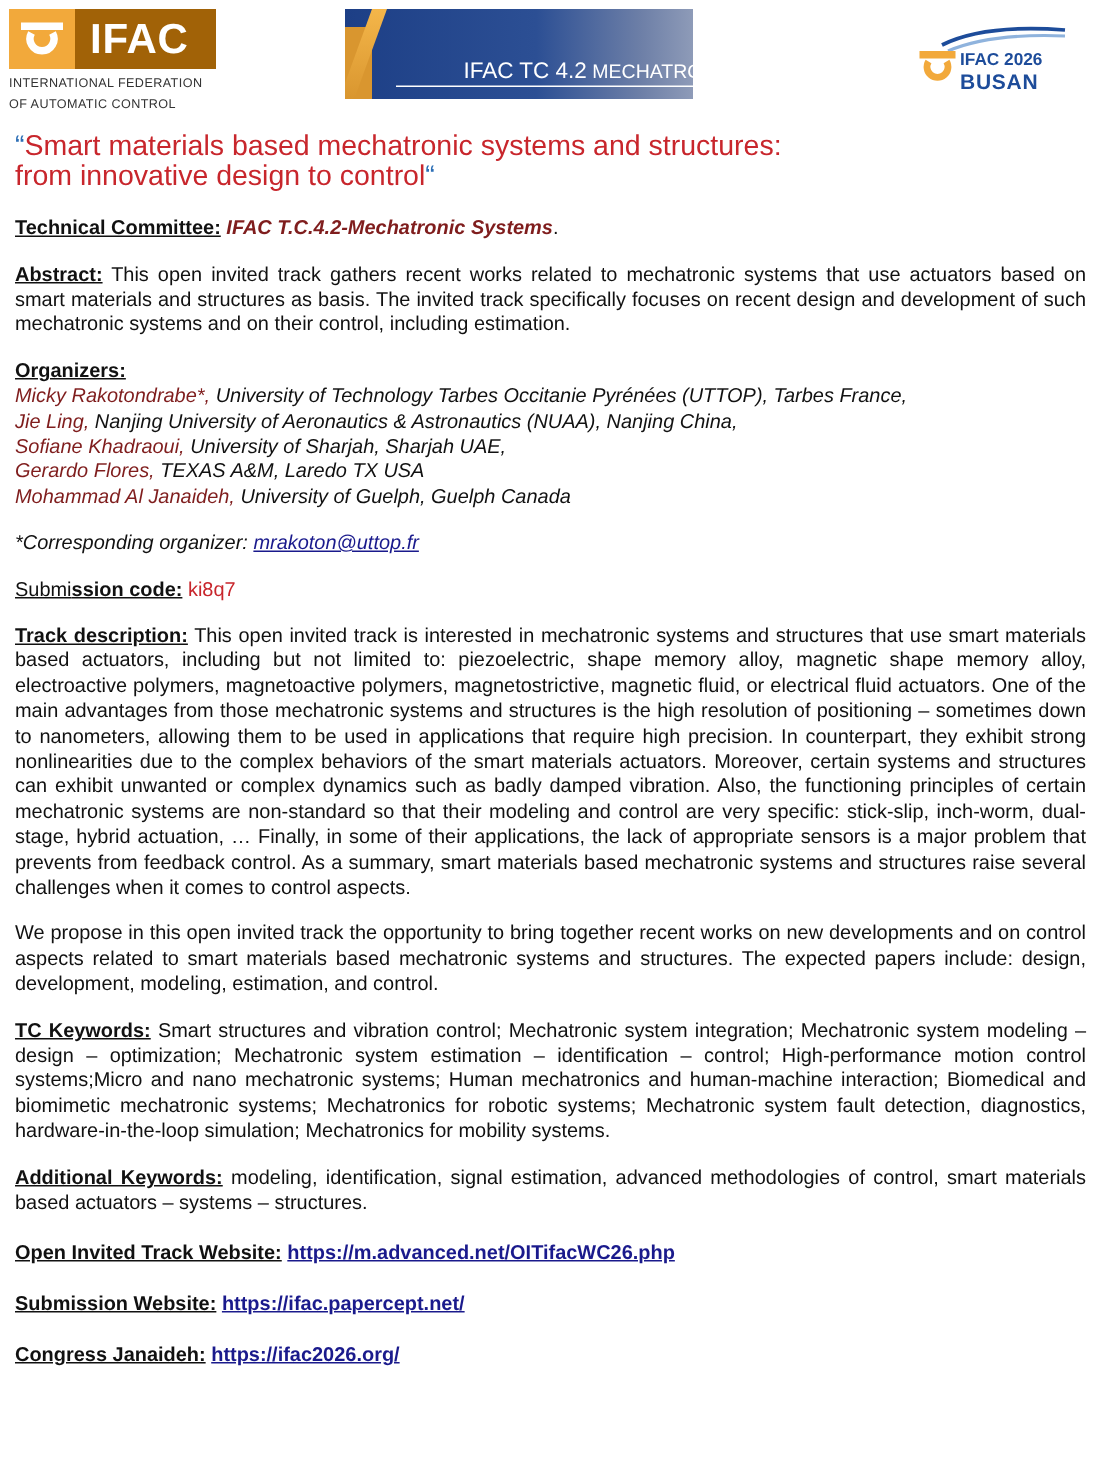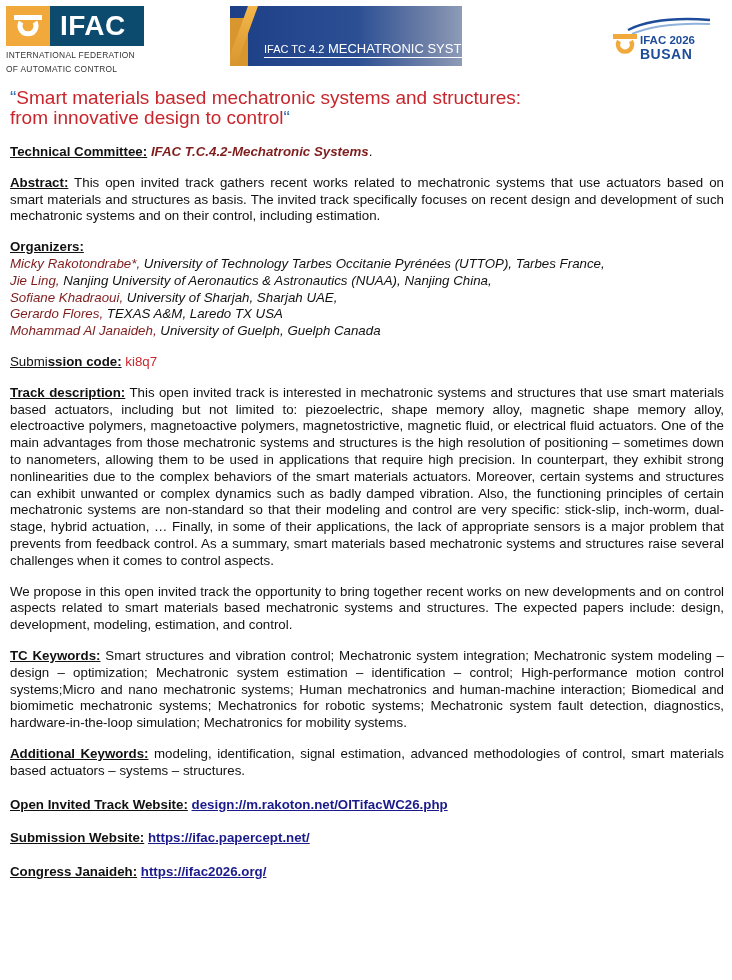--- a/index.html
+++ b/index.html
@@ -3,32 +3,32 @@
 <meta charset="utf-8">
 <style>
   html, body { margin: 0; padding: 0; background: #ffffff; }
   body { width: 732px; height: 980px; overflow: hidden; position: relative;
          font-family: "Liberation Sans", sans-serif; color: #111; }
   .header { position: absolute; top: 0; left: 0; width: 732px; height: 80px; }
   
   .ifac-logo { position: absolute; left: 6px; top: 6px; width: 138px; }
   .ifac-logo .bar { display: flex; height: 40px; }
   .ifac-logo .orange { width: 44px; background: #f2a93b; display: flex; align-items: center; justify-content: center; }
-  .ifac-logo .blue { flex: 1; background: #0c4a6e; color: #fff; font-weight: bold; font-size: 28px;
+  .ifac-logo .blue { flex: 1; background: #a16207; color: #fff; font-weight: bold; font-size: 28px;
                      display: flex; align-items: center; padding-left: 10px; letter-spacing: 0.5px; }
   .ifac-logo .sub { font-size: 8.4px; color: #333; letter-spacing: 0.3px; line-height: 10px; margin-top: 4px; }
   
   .tc-banner { position: absolute; left: 230px; top: 6px; width: 232px; height: 60px;
                background: linear-gradient(90deg, #1d3f86 0%, #2c4f94 55%, #6d7fa7 85%, #8e9bb8 100%); overflow: hidden; }
   .tc-banner .gold2 { position: absolute; left: 0; top: 12px; width: 18px; height: 48px; background: #d9962f; }
   .tc-banner .gold3 { position: absolute; left: 18px; top: 0; width: 10px; height: 60px;
                       background: linear-gradient(180deg, #f4b64a, #d9962f); transform: skewX(-20deg); transform-origin: top; }
   .tc-banner .text { position: absolute; left: 34px; bottom: 8px; color: #fff; font-size: 13px; white-space: nowrap;
                      border-bottom: 1px solid #fff; padding-bottom: 1px; }
-  .tc-banner .text .small { font-size: 11px; }
+  .tc-banner .text .small { font-size: 15px; margin-left: 45px; }
   
   .busan-logo { position: absolute; left: 612px; top: 16px; width: 100px; height: 48px; }
   .busan-logo .mark { position: absolute; left: 0; top: 16px; }
   .busan-logo .t1 { position: absolute; left: 28px; top: 18px; font-size: 11.5px; color: #1d4c9a; font-weight: bold; white-space: nowrap; }
   .busan-logo .t2 { position: absolute; left: 28px; top: 30px; font-size: 14px; color: #1d4c9a; font-weight: bold; letter-spacing: 0.5px; }
   .busan-logo .wave { position: absolute; left: 14px; top: 0; }
 
   .content { position: absolute; left: 10px; top: 88px; width: 714px; font-size: 13.3px; line-height: 16.8px; }
   .intro { text-align: center; font-weight: bold; font-style: italic; font-size: 13.3px; line-height: 17px; }
   .title { text-align: left; color: #c8262c; font-weight: normal; font-size: 19px; line-height: 20px; }
@@ -102,20 +102,23 @@
 
   <div class="sec">
     <div class="label">Organizers:</div>
     <div class="it"><span class="blue-it">Micky Rakotondrabe*,</span><span> University of Technology Tarbes Occitanie Pyrénées (UTTOP), Tarbes France,</span></div>
     <div class="it"><span class="blue-it">Jie Ling,</span><span> Nanjing University of Aeronautics &amp; Astronautics (NUAA), Nanjing China,</span></div>
     <div class="it"><span class="blue-it">Sofiane Khadraoui,</span><span> University of Sharjah, Sharjah UAE,</span></div>
     <div class="it"><span class="blue-it">Gerardo Flores,</span><span> TEXAS A&amp;M, Laredo TX USA</span></div>
     <div class="it"><span class="blue-it">Mohammad Al Janaideh,</span><span> University of  Guelph, Guelph Canada</span></div>
   </div>
 
+  <p class="sec it">
+    <span>*Corresponding organizer: </span><a class="link" href="#">mrakoton@uttop.fr</a>
+  </p>
 
   <p class="sec">
     <span class="sub-label">Submi</span><span class="label">ssion code:</span>
     <span class="red-b">ki8q7</span>
   </p>
 
   <p class="sec just">
     <span class="label">Track description:</span><span> This open invited track is interested in mechatronic systems and structures that use smart materials based actuators, including but not limited to: piezoelectric, shape memory alloy, magnetic shape memory alloy, electroactive polymers, magnetoactive polymers, magnetostrictive, magnetic fluid, or electrical fluid actuators. One of the main advantages from those mechatronic systems and structures is the high resolution of positioning – sometimes down to nanometers, allowing them to be used in applications that require high precision. In counterpart, they exhibit strong nonlinearities due to the complex behaviors of the smart materials actuators. Moreover, certain systems and structures can exhibit unwanted or complex dynamics such as badly damped vibration. Also, the functioning principles of certain mechatronic systems are non-standard so that their modeling and control are very specific: stick-slip, inch-worm, dual-stage, hybrid actuation, … Finally, in some of their applications, the lack of appropriate sensors is a major problem that prevents from feedback control. As a summary, smart materials based mechatronic systems and structures raise several challenges when it comes to control aspects.</span>
   </p>
 
@@ -124,21 +127,21 @@
   <p class="sec just">
     <span class="label">TC Keywords:</span><span> Smart structures and vibration control; Mechatronic system integration; Mechatronic system modeling – design – optimization; Mechatronic system estimation – identification – control; High-performance motion control systems;Micro and nano mechatronic systems; Human mechatronics and human-machine interaction; Biomedical and biomimetic mechatronic systems; Mechatronics for robotic systems; Mechatronic system fault detection, diagnostics, hardware-in-the-loop simulation; Mechatronics for mobility systems.</span>
   </p>
 
   <p class="sec just">
     <span class="label">Additional Keywords:</span><span> modeling, identification, signal estimation, advanced methodologies of control, smart materials based actuators – systems – structures.</span>
   </p>
 
   <p class="sec" style="margin-top:17px">
     <span class="label">Open Invited Track Website:</span>
-    <a class="link-b" href="#">design://m.rakoton.net/OITifacWC26.php</a>
+    <a class="link-b" href="#">https://m.advanced.net/OITifacWC26.php</a>
   </p>
 
   <p class="sec" style="margin-top:17px">
     <span class="label">Submission Website:</span>
     <a class="link-b" href="#">https://ifac.papercept.net/</a>
   </p>
 
   <p class="sec" style="margin-top:17px">
     <span class="label">Congress Janaideh:</span>
     <a class="link-b" href="#">https://ifac2026.org/</a>

